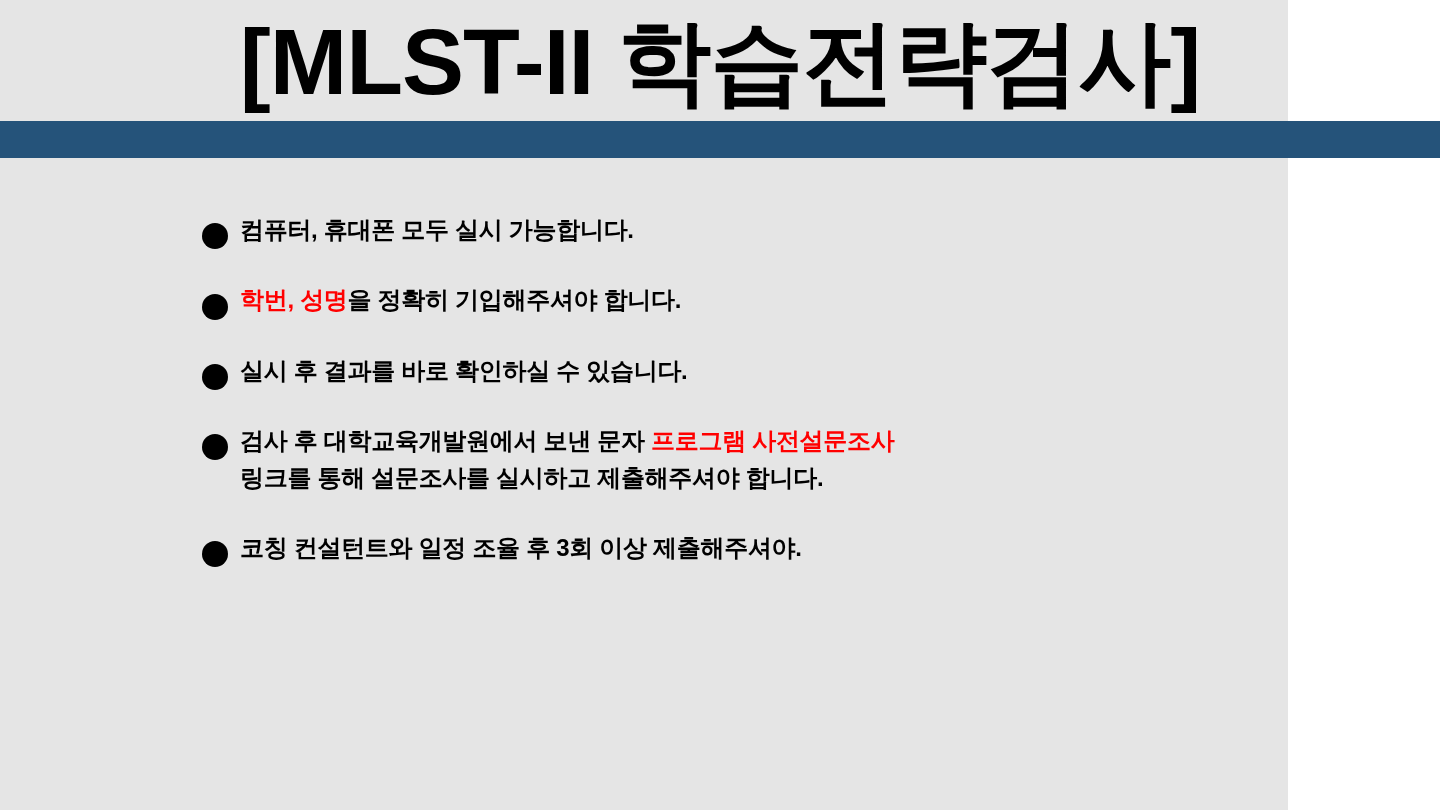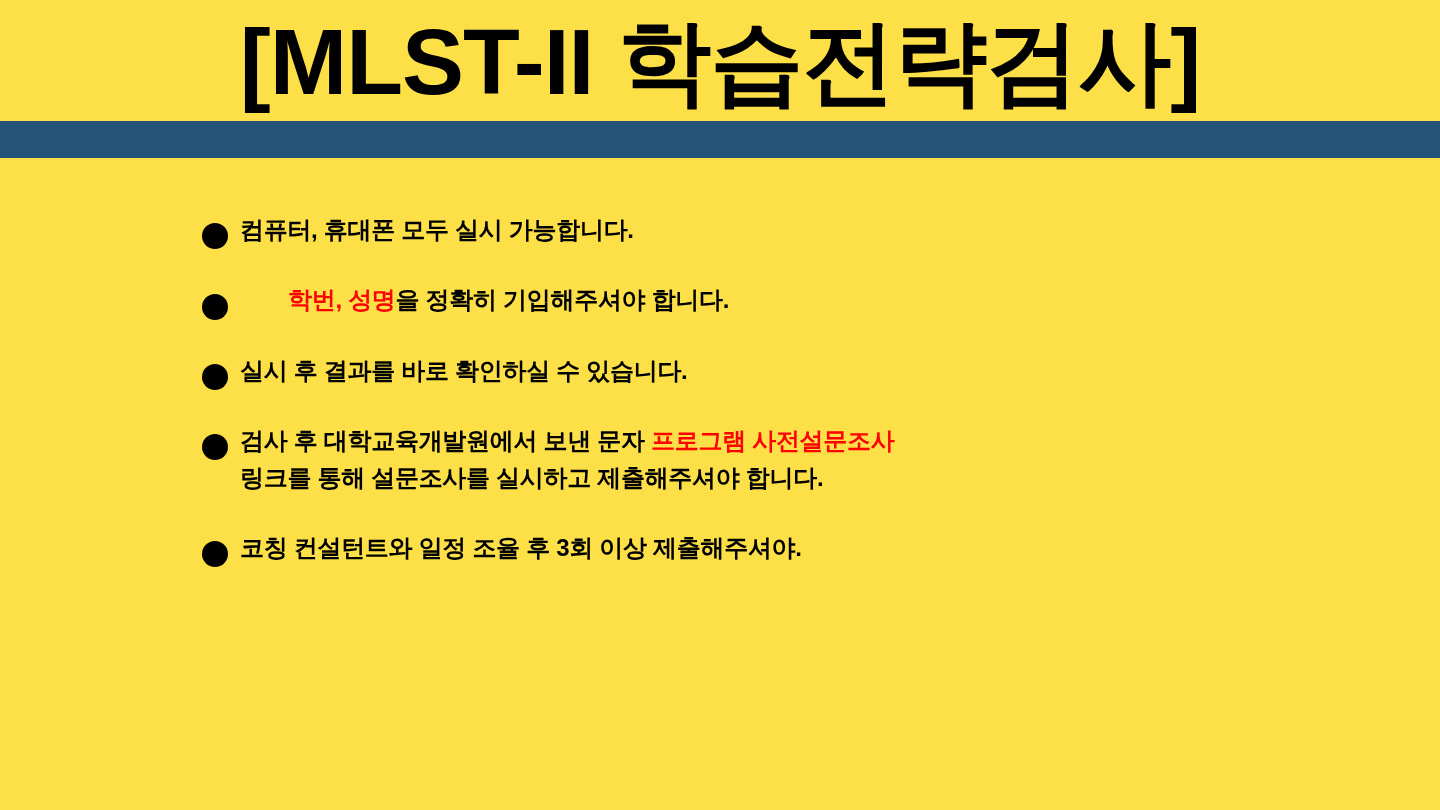--- a/index.html
+++ b/index.html
@@ -9,23 +9,23 @@
   body {
     width: 1440px;
     height: 810px;
     background: #ffffff;
     font-family: "Liberation Sans", "DejaVu Sans", sans-serif;
     overflow: hidden;
     position: relative;
   }
   #slide {
     position: relative;
-    width: 1440px;
+    width: 1288px;
     height: 810px;
-    background: #fde047;
+    background: #e5e5e5;
   }
   #slide-title {
     position: absolute;
     left: 0;
     top: 14px;
     width: 1440px;
     text-align: center;
     font-size: 93px;
     font-weight: bold;
     line-height: 1.05;
@@ -96,21 +96,21 @@
   <div id="bullet-list">
       <div class="bullet-item">
         <span class="bullet-marker"></span>
         <span class="bullet-text">
           <span class="bullet-line"><span class="sp">컴퓨터, 휴대폰 모두 실시 가능합니다.</span></span>
         </span>
       </div>
       <div class="bullet-item">
         <span class="bullet-marker"></span>
         <span class="bullet-text">
-          <span class="bullet-line"><span class="em-red sp" style="color: rgb(255, 0, 0); margin-left: 48px;">학번, 성명</span><span class="sp">을 정확히 기입해주셔야 합니다.</span></span>
+          <span class="bullet-line"><span class="em-red sp" style="color: rgb(255, 0, 0);">학번, 성명</span><span class="sp">을 정확히 기입해주셔야 합니다.</span></span>
         </span>
       </div>
       <div class="bullet-item">
         <span class="bullet-marker"></span>
         <span class="bullet-text">
           <span class="bullet-line"><span class="sp">실시 후 결과를 바로 확인하실 수 있습니다.</span></span>
         </span>
       </div>
       <div class="bullet-item">
         <span class="bullet-marker"></span>

